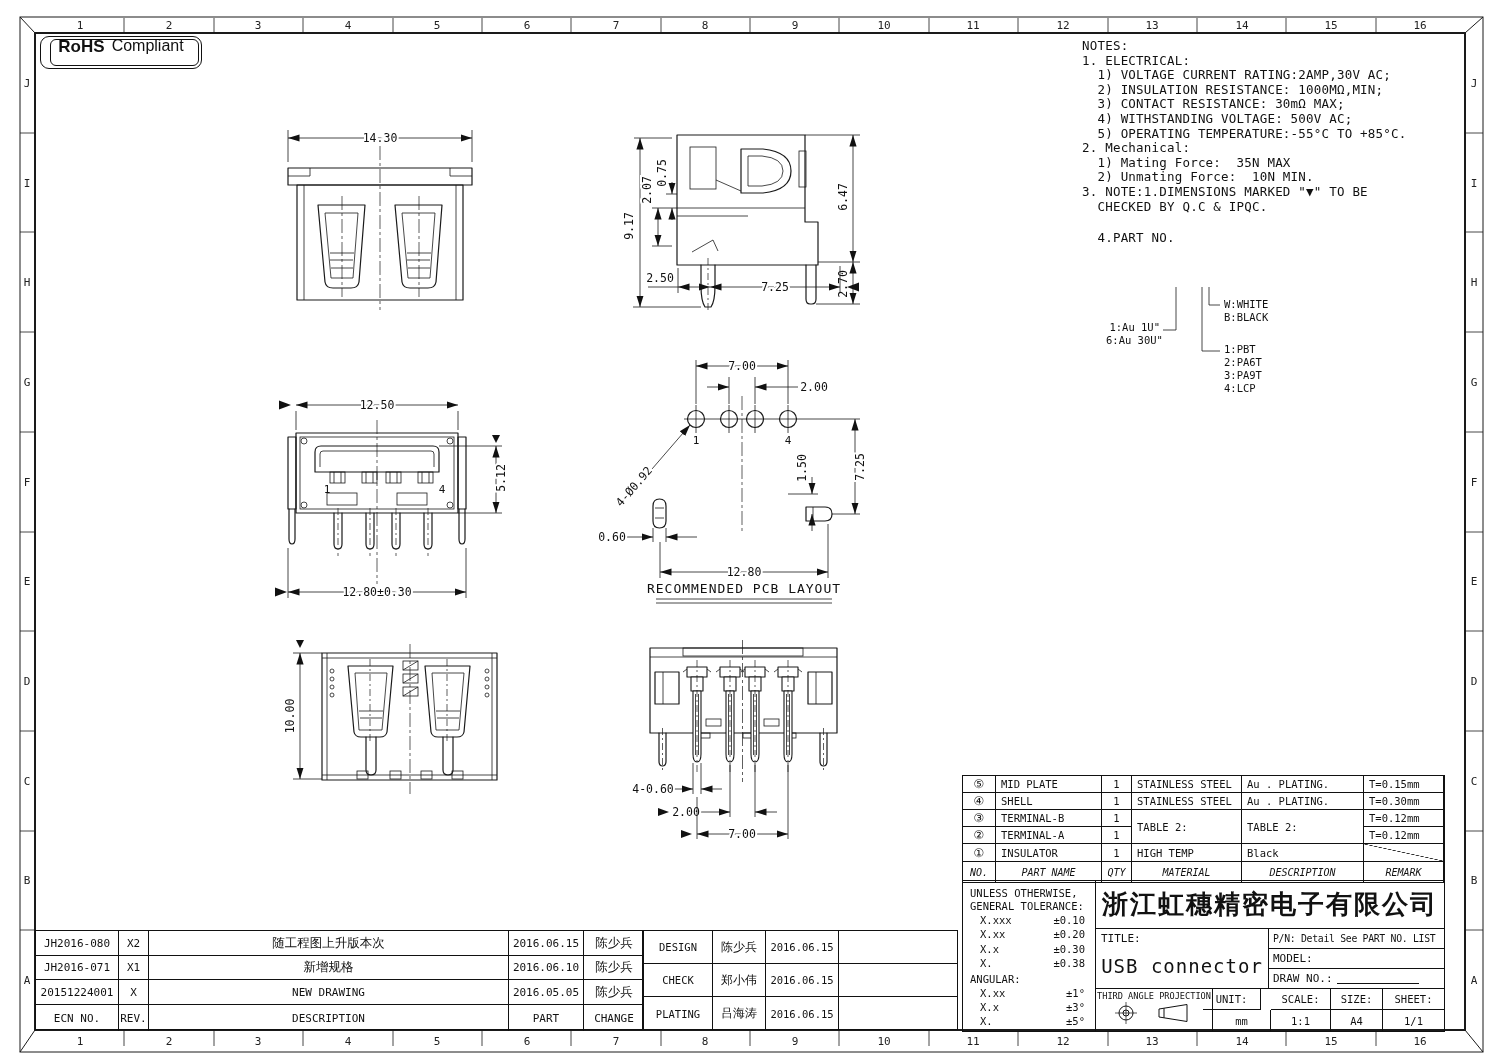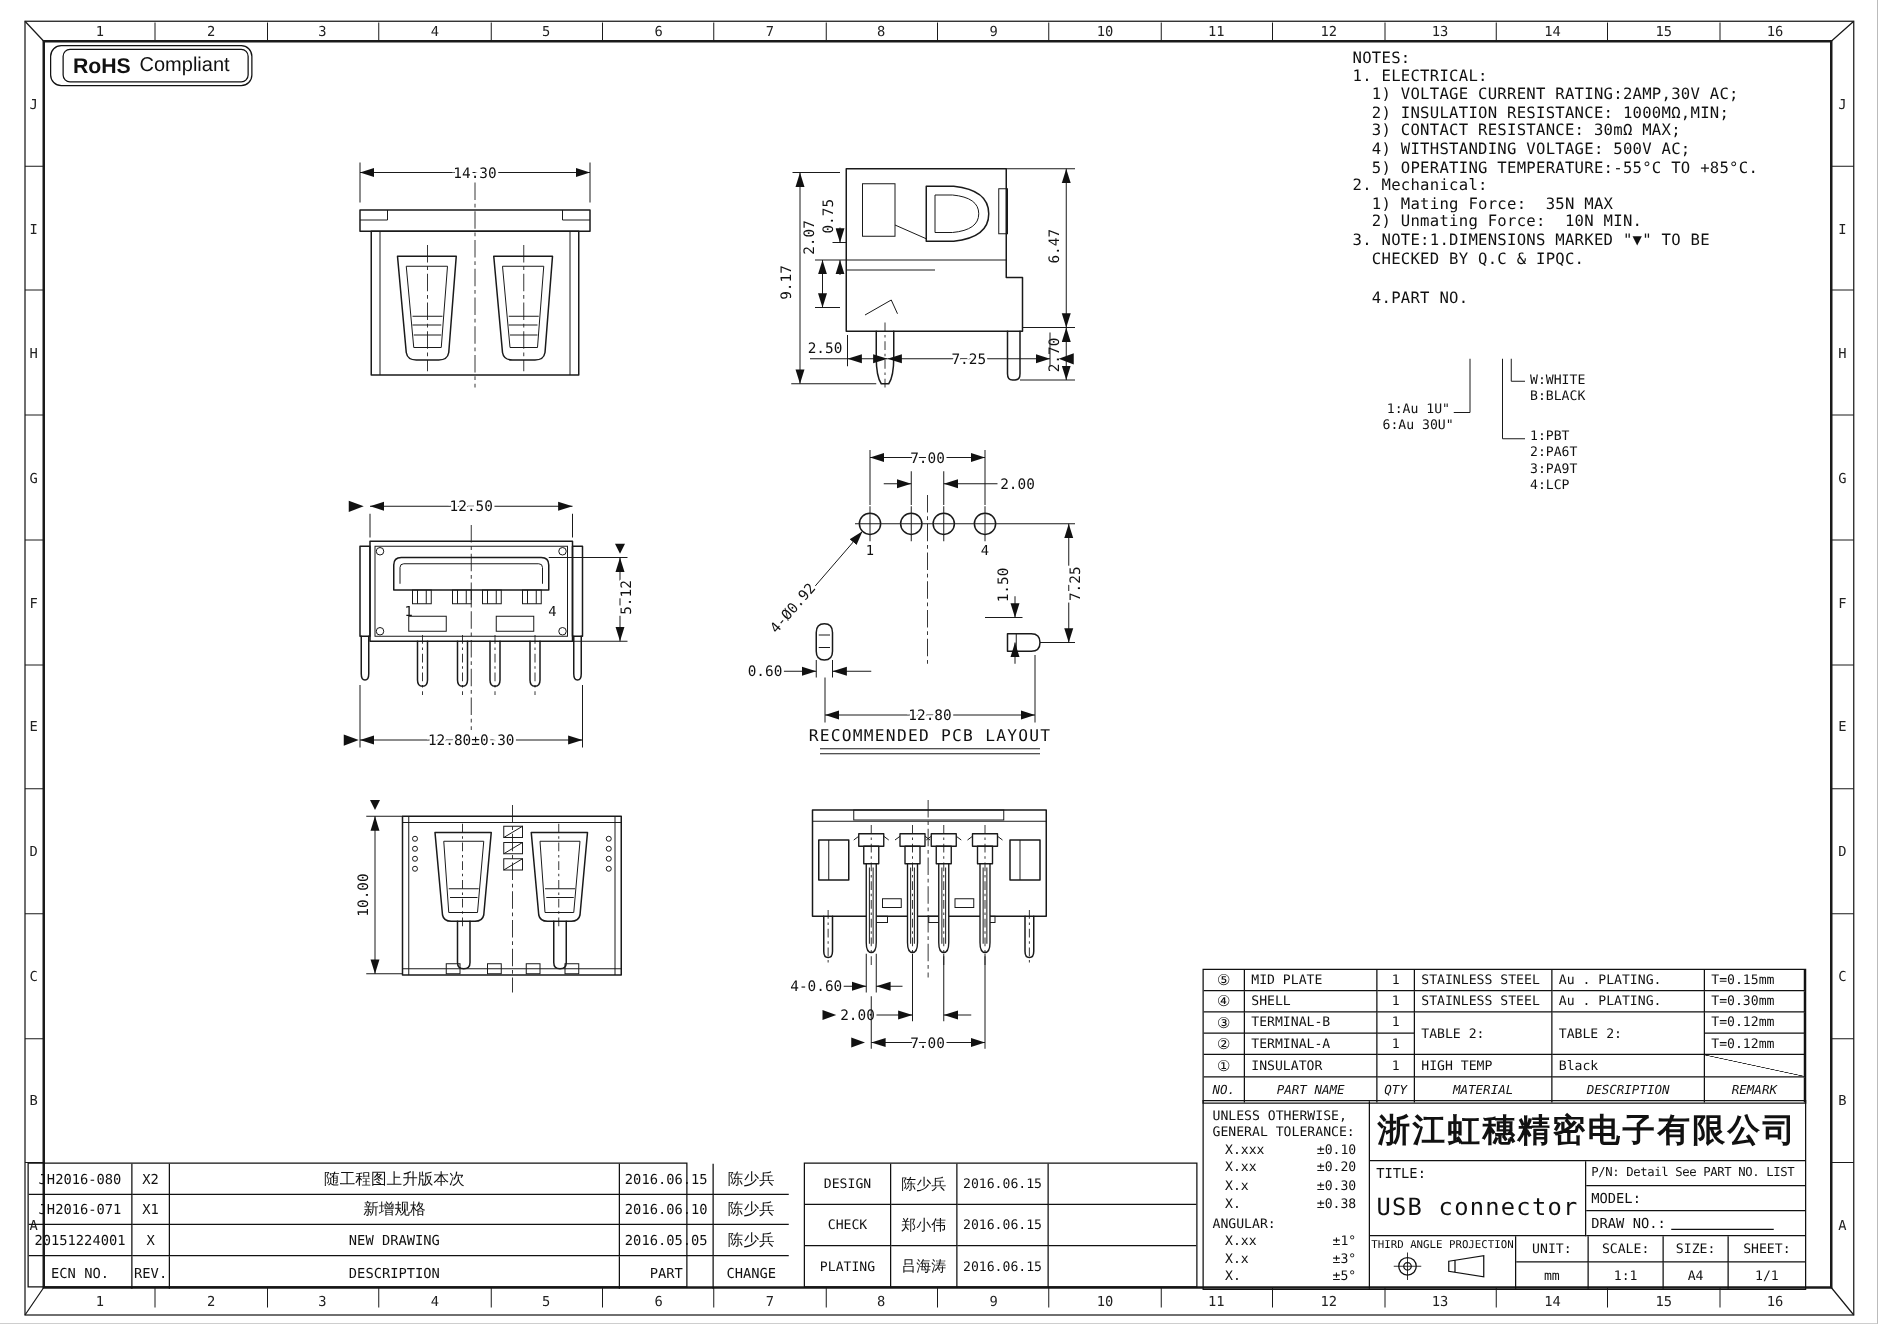--- a/index.html
+++ b/index.html
@@ -19,21 +19,21 @@
   svg .dim{font-size:11.5px;text-anchor:middle;paint-order:stroke;stroke:#fff;stroke-width:4px;}
   svg .gl{font-size:11px;text-anchor:middle;fill:#222;}
   svg .cap{font-size:13px;text-anchor:middle;letter-spacing:1px;}
   svg .pn{font-size:11px;text-anchor:middle;}
 
   .abs{position:absolute;}
   .nc{font-size:12.5px;line-height:14.6px;white-space:pre;letter-spacing:0.2px;}
   .tree{font-size:10.5px;line-height:13px;white-space:pre;}
   
   .rohs{left:40px;top:36px;width:160px;height:31px;border:1.6px solid #111;border-radius:9px;
-        display:flex;align-items:center;justify-content:center;}
+        display:flex;justify-content:center;}
   .rohs .in{position:absolute;inset:2px;border:1px solid #111;border-radius:6px;}
   .rohs b{font-family:"Liberation Sans",sans-serif;font-size:17px;}
   .rohs span{font-family:"Liberation Sans",sans-serif;font-size:16px;margin-left:7px;}
 
   
   .bom{left:962px;top:775px;width:481px;border:1.2px solid #111;display:grid;
        grid-template-columns:33px 106px 30px 110px 122px 80px;
        grid-template-rows:17px 17px 17px 17px 18px 20px;}
   .bc{border-right:1px solid #111;border-bottom:1px solid #111;display:flex;align-items:center;
       font-size:10.5px;padding-left:5px;overflow:hidden;white-space:nowrap;}
@@ -54,21 +54,21 @@
   .titlecell .val{position:absolute;left:0;right:0;top:26px;text-align:center;font-size:19px;letter-spacing:1px;}
   .pnrow{left:306px;top:48px;width:175px;height:20px;border-bottom:1px solid #111;font-size:9.8px;display:flex;align-items:center;padding-left:4px;letter-spacing:-0.3px;}
   .modelrow{left:306px;top:68px;width:175px;height:20px;border-bottom:1px solid #111;font-size:11px;display:flex;align-items:center;padding-left:4px;}
   .drawrow{left:306px;top:88px;width:175px;height:20px;border-bottom:1px solid #111;font-size:11px;display:flex;align-items:center;padding-left:4px;}
   .drawrow .ln{display:inline-block;width:82px;border-bottom:1.2px solid #111;height:9px;margin-left:4px;}
   .proj{left:133px;top:108px;width:117px;height:42px;border-right:1px solid #111;font-size:8.6px;text-align:center;}
   .minicell{border-right:1px solid #111;display:flex;align-items:center;justify-content:center;font-size:10.5px;}
   .minihdr{border-bottom:1px solid #111;}
 
   
-  .rev{left:22px;top:930px;width:528px;height:100px;border:1.2px solid #111;display:grid;
+  .rev{left:35px;top:930px;width:608px;height:100px;border:1.2px solid #111;display:grid;
        grid-template-columns:83px 30px 360px 75px 60px;grid-template-rows:25px 24px 25px 26px;box-sizing:border-box;}
   .rc{border-right:1px solid #111;border-bottom:1px solid #111;display:flex;align-items:center;justify-content:center;
       font-size:11px;overflow:hidden;white-space:nowrap;}
   .rc.cn{font-size:12.5px;font-family:"DejaVu Sans","Liberation Sans",sans-serif;}
   .rc.last{border-bottom:none;}
   .rc.endc{border-right:none;}
 
   
   .apv{left:643px;top:930px;width:315px;height:100px;border:1.2px solid #111;display:grid;
        grid-template-columns:69px 53px 73px 118px;grid-template-rows:33px 33px 33px;box-sizing:border-box;}
@@ -542,21 +542,21 @@
       <div style="margin-top:2px;">THIRD ANGLE PROJECTION</div>
       <svg width="100" height="24" viewBox="0 0 100 24" style="position:static;">
         <g fill="none" stroke="#111" stroke-width="1">
           <circle cx="22" cy="12" r="7"></circle>
             <circle cx="22" cy="12" r="3"></circle>
           <path d="M11,12 H33 M22,1 V23" stroke-width="0.7"></path>
           <path d="M55,8 L83,3.5 L83,20.5 L55,16 Z M60,7.2 V16.8"></path>
         </g>
       </svg>
     </div>
-    <div class="tb minicell minihdr" style="left:250px;top:108px;width:58px;height:21px;">UNIT:</div>
+    <div class="tb minicell minihdr" style="left:240px;top:108px;width:58px;height:21px;">UNIT:</div>
     <div class="tb minicell" style="left:250px;top:129px;width:58px;height:21px;">mm</div>
     <div class="tb minicell minihdr" style="left:308px;top:108px;width:60px;height:21px;">SCALE:</div>
     <div class="tb minicell" style="left:308px;top:129px;width:60px;height:21px;text-align:right;">1:1</div>
     <div class="tb minicell minihdr" style="left:368px;top:108px;width:52px;height:21px;">SIZE:</div>
     <div class="tb minicell" style="left:368px;top:129px;width:52px;height:21px;">A4</div>
     <div class="tb minicell minihdr" style="left:420px;top:108px;width:61px;height:21px;border-right:none;">SHEET:</div>
     <div class="tb minicell" style="left:420px;top:129px;width:61px;height:21px;border-right:none;">1/1</div>
   </div>
 
   <div class="abs rev">

